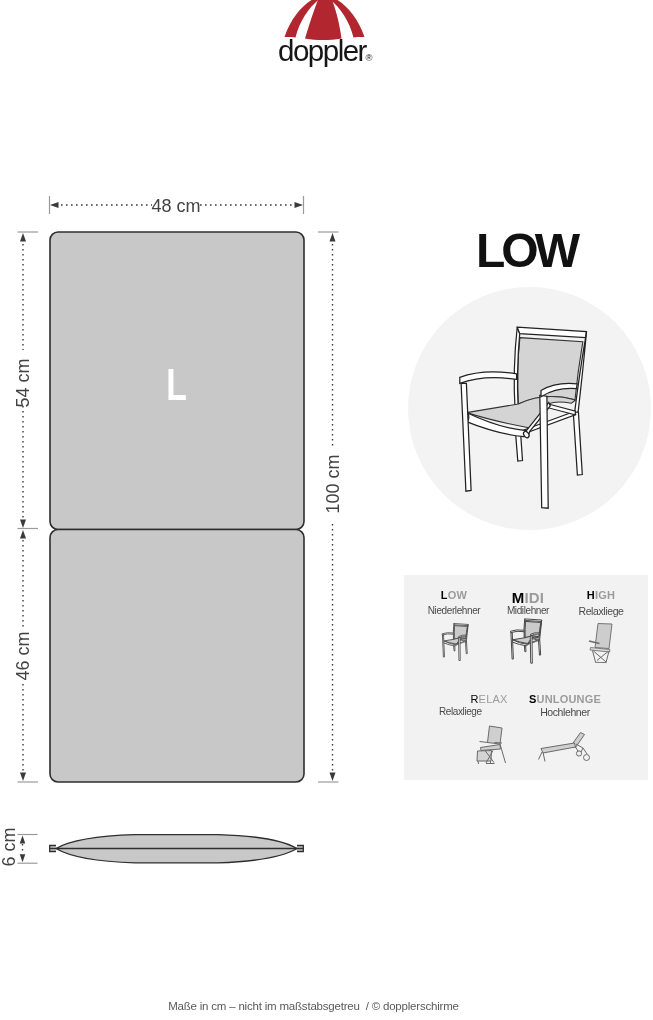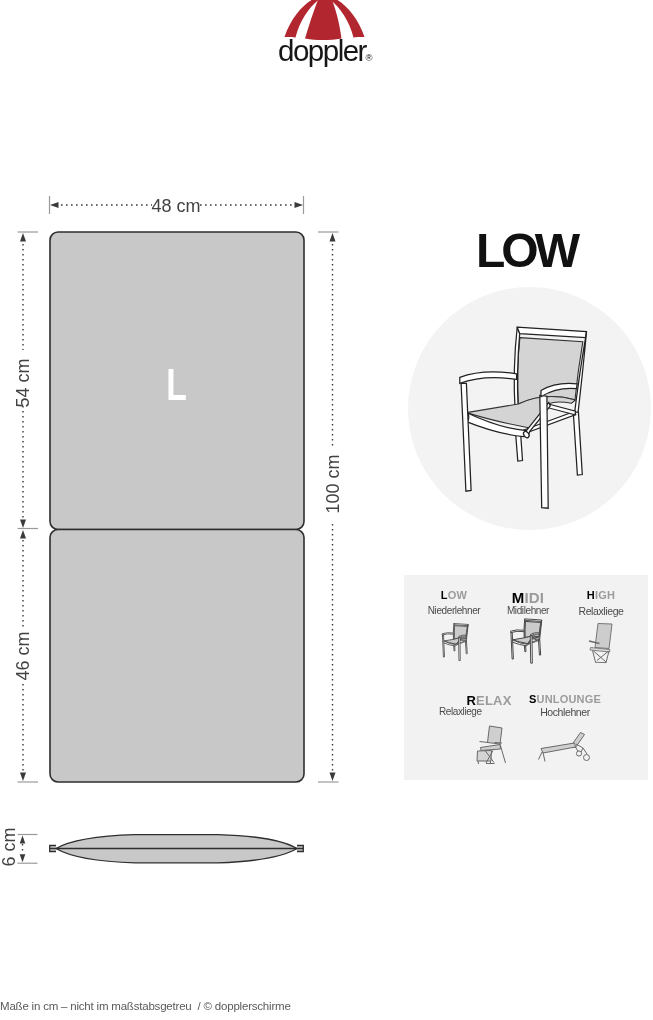--- a/index.html
+++ b/index.html
@@ -143,21 +143,21 @@
 <div class="abs" style="left:404px;top:605px;width:100px;text-align:center;font-size:10px;letter-spacing:-0.4px;color:#4a4a4a">Niederlehner</div>
 
 <div class="abs" style="left:478px;top:589px;width:100px;text-align:center;font-size:15px;font-weight:bold;letter-spacing:0.2px"><span style="color:#000">M</span><span style="color:#9b9b9b">IDI</span></div>
 
 <div class="abs" style="left:478px;top:605px;width:100px;text-align:center;font-size:10px;letter-spacing:-0.4px;color:#4a4a4a">Midilehner</div>
 
 <div class="abs" style="left:551px;top:589px;width:100px;text-align:center;font-size:11px;font-weight:bold;letter-spacing:0.2px"><span style="color:#000">H</span><span style="color:#9b9b9b">IGH</span></div>
 
 <div class="abs" style="left:551px;top:605px;width:100px;text-align:center;font-size:10.5px;letter-spacing:-0.4px;color:#4a4a4a">Relaxliege</div>
 
-<div class="abs" style="left:439px;top:693px;width:100px;text-align:center;font-size:13px;font-weight:bold;letter-spacing:0.2px"><span style="color:#000">R</span><span style="color:#9b9b9b">ELAX</span></div>
+<div class="abs" style="left:439px;top:693px;width:100px;text-align:center;font-size:11px;font-weight:normal;letter-spacing:0.2px"><span style="color:#000">R</span><span style="color:#9b9b9b">ELAX</span></div>
 
 <div class="abs" style="left:439px;top:706px;width:100px;text-align:left;font-size:10px;letter-spacing:-0.4px;color:#4a4a4a">Relaxliege</div>
 
 <div class="abs" style="left:515px;top:693px;width:100px;text-align:center;font-size:11px;font-weight:bold;letter-spacing:0.2px"><span style="color:#000">S</span><span style="color:#9b9b9b">UNLOUNGE</span></div>
 
 <div class="abs" style="left:515px;top:706px;width:100px;text-align:center;font-size:10.5px;letter-spacing:-0.4px;color:#4a4a4a">Hochlehner</div>
 
 <svg class="abs" style="left:438px;top:620px" width="34" height="44" viewBox="445 310 155 215">
   <use href="#minichair"></use>
 </svg>
@@ -217,13 +217,13 @@
       <path d="M 546.5 403.5 L 575.5 411.2 L 575 414.7 L 546 407.2 Z" fill="#fff" stroke="#444" stroke-width="3.5"></path>
       <path d="M 466.4 412.5 Q 500 428.5 526.4 430.6 L 548.8 402.4 L 550.3 406 L 530 431 Q 528.5 436.5 523.6 436.7 Q 497 434 465.8 421.4 Z" fill="#fff" stroke="#444" stroke-width="4"></path>
       <path d="M 539.8 395.4 L 546.9 396.2 L 548.2 508.2 L 541.7 507.6 Z" fill="#fff" stroke="#444" stroke-width="4"></path>
       <path d="M 461.1 383.4 L 466.4 383.4 L 471.1 490.4 L 465.9 491.2 Z" fill="#fff" stroke="#444" stroke-width="4"></path>
       <path d="M 459.8 377.4 Q 483 368.7 516.6 373.8 L 516.6 379.4 Q 484 374.5 459.8 383.3 Z" fill="#fff" stroke="#444" stroke-width="4"></path>
       <path d="M 541 390.5 Q 556 381.7 577.2 383.9 L 576.4 388.7 Q 557 387 541 396.7 Z" fill="#fff" stroke="#444" stroke-width="4"></path>
     </g>
   </defs>
 </svg>
 
-<div class="abs" style="left:0;top:1000px;width:627px;text-align:left;font-size:11.5px;letter-spacing:-0.2px;color:#5a5a5a">Maße in cm – nicht im maßstabsgetreu&nbsp;&nbsp;/ © dopplerschirme</div>
+<div class="abs" style="left:0;top:1000px;width:627px;text-align:center;font-size:11.5px;letter-spacing:-0.2px;color:#5a5a5a">Maße in cm – nicht im maßstabsgetreu&nbsp;&nbsp;/ © dopplerschirme</div>
 
 </body></html>

